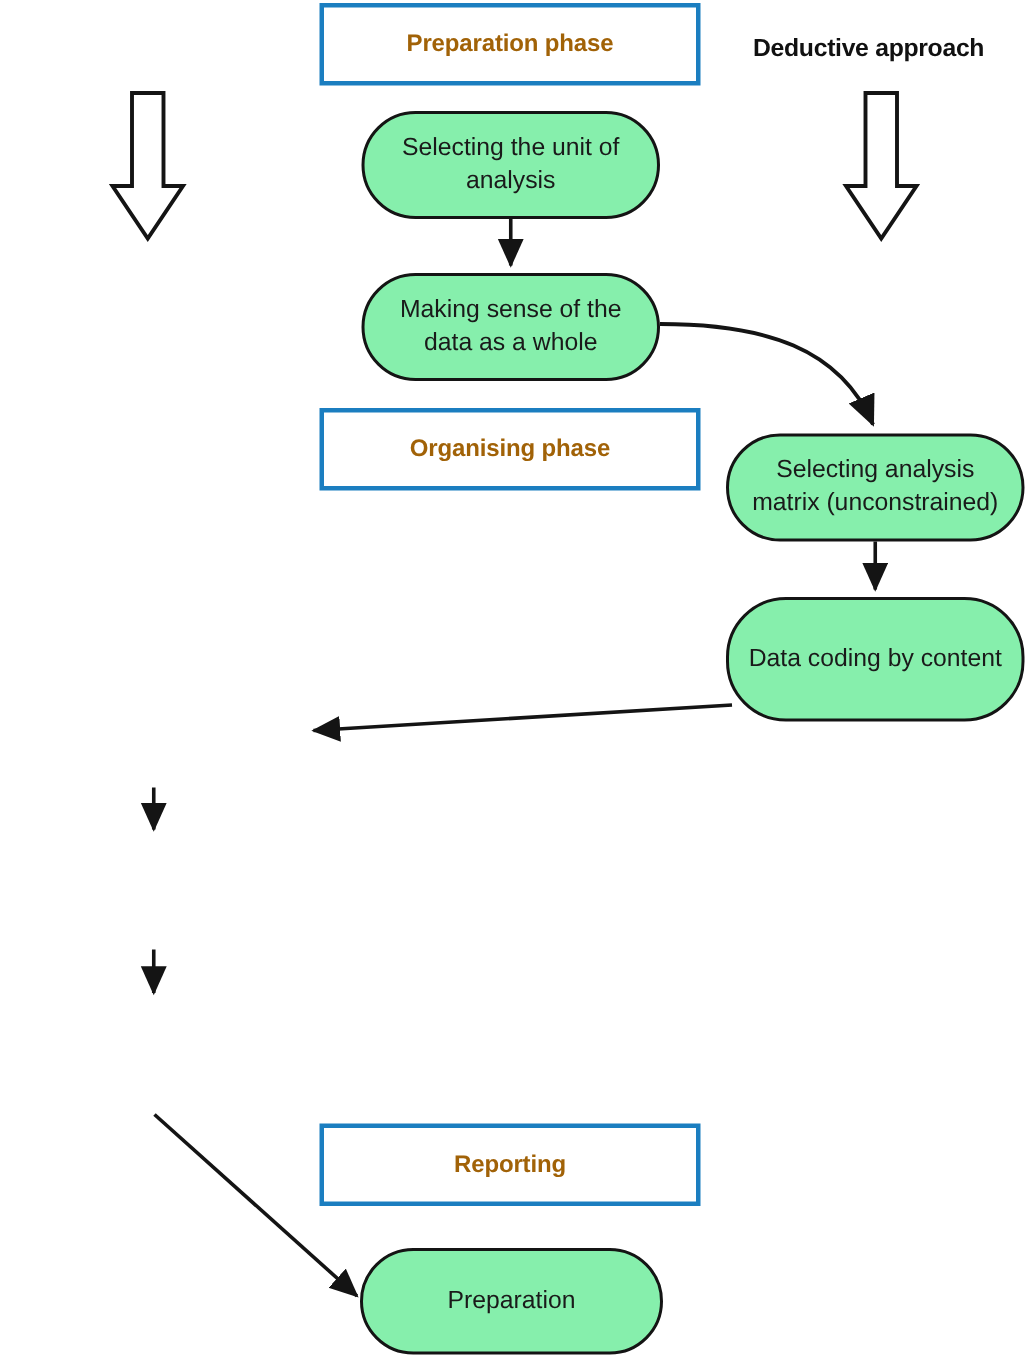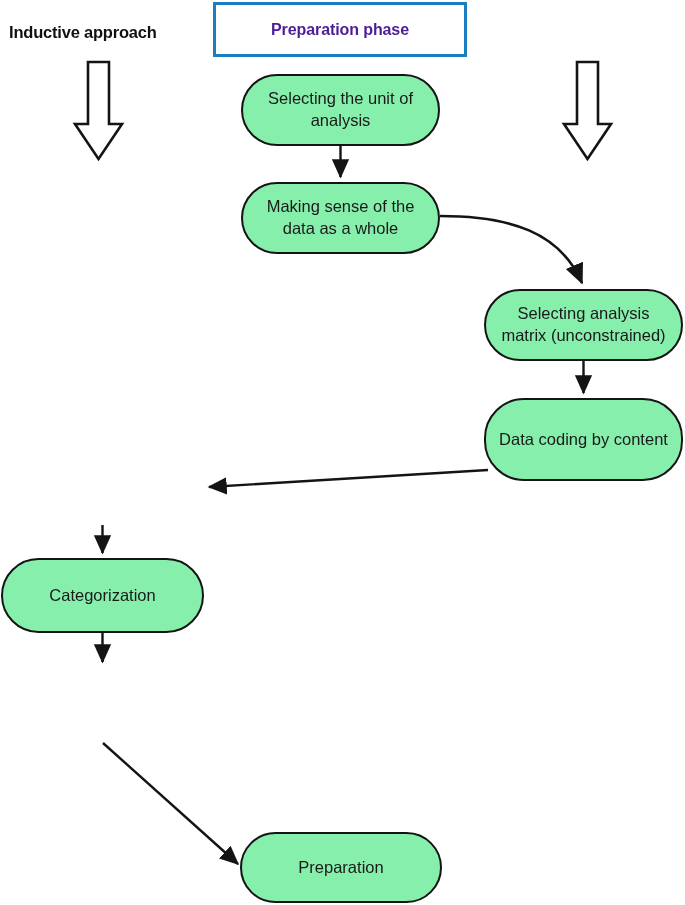--- a/index.html
+++ b/index.html
@@ -44,21 +44,21 @@
     box-sizing: border-box;
     background: #ffffff;
     border: 3px solid #1b7ec0;
     display: flex;
     align-items: center;
     justify-content: center;
   }
   .phase-box span {
     font-size: 16px;
     font-weight: bold;
-    color: #4c1d95;
+    color: #a16207;
     letter-spacing: -0.1px;
   }
   #phase-preparation { left: 213px; top: 2px;   width: 254px; height: 55px; }
   #phase-organising  { left: 213px; top: 272px; width: 254px; height: 55px; }
   #phase-reporting   { left: 213px; top: 749px; width: 254px; height: 55px; }
 
   
   .node {
     position: absolute;
     box-sizing: border-box;
@@ -114,48 +114,51 @@
 
     <line x1="488" y1="470" x2="209" y2="487" stroke="#141414" stroke-width="2.4" marker-end="url(#arrowhead)"></line>
 
     <line x1="102.5" y1="525" x2="102.5" y2="553" stroke="#141414" stroke-width="2.4" marker-end="url(#arrowhead)"></line>
 
     <line x1="102.5" y1="633" x2="102.5" y2="662" stroke="#141414" stroke-width="2.4" marker-end="url(#arrowhead)"></line>
 
     <line x1="103" y1="743" x2="238" y2="864" stroke="#141414" stroke-width="2.4" marker-end="url(#arrowhead)"></line>
   </svg>
 
-  <div class="approach-label" id="label-inductive">Inductive approach</div>
 
+  <div class="approach-label" id="label-deductive">Deductive approach</div>
 
   <div class="phase-box" id="phase-preparation">
     <span>Preparation phase</span>
   </div>
 
+  <div class="phase-box" id="phase-organising">
+    <span>Organising phase</span>
+  </div>
 
+  <div class="phase-box" id="phase-reporting">
+    <span>Reporting</span>
+  </div>
 
   <div class="node" id="node-selecting">
     <span>Selecting the unit of analysis</span>
   </div>
 
   <div class="node" id="node-making">
     <span>Making sense of the data as a whole</span>
   </div>
 
   <div class="node" id="node-developing">
     <span>Selecting analysis matrix (unconstrained)</span>
   </div>
 
   <div class="node" id="node-datacoding">
     <span>Data coding by content</span>
   </div>
 
 
-  <div class="node" id="node-categorization">
-    <span>Categorization</span>
-  </div>
 
 
   <div class="node" id="node-categories">
     <span>Preparation</span>
   </div>
 
 </div>
 
 </body></html>

